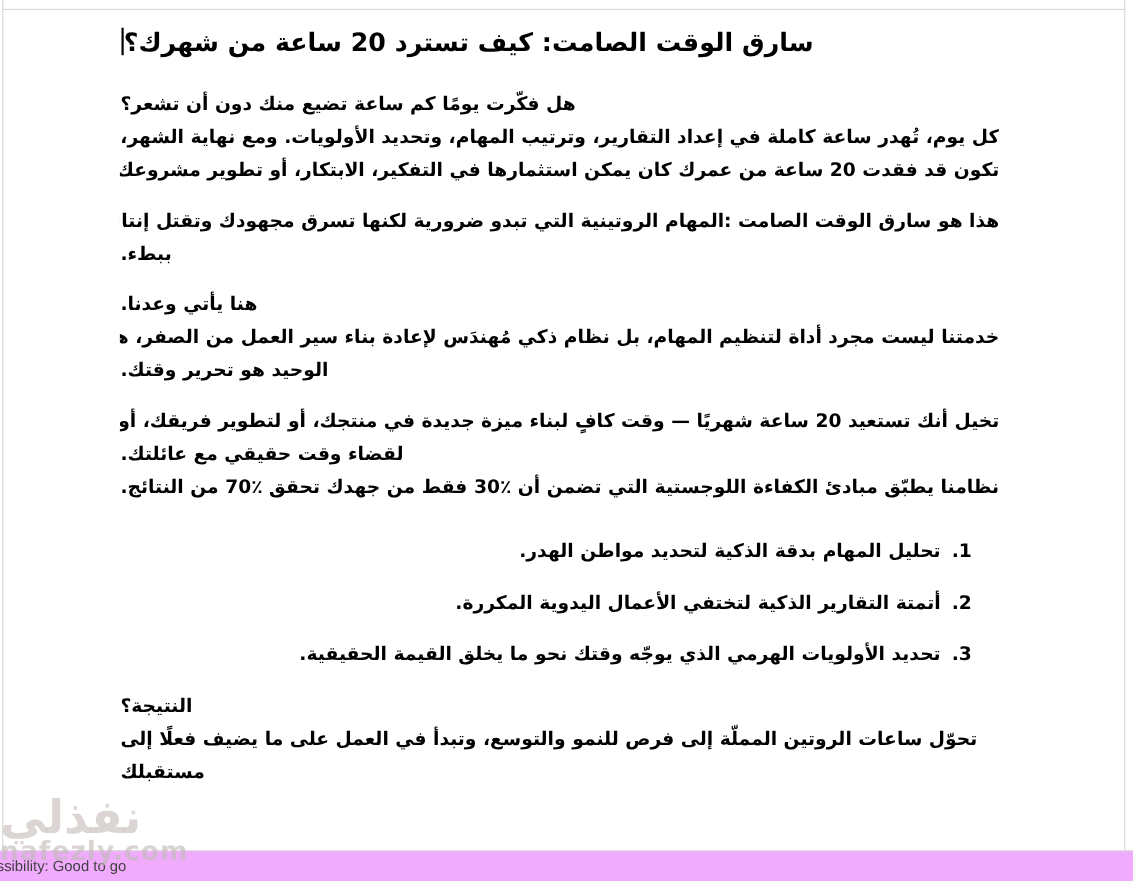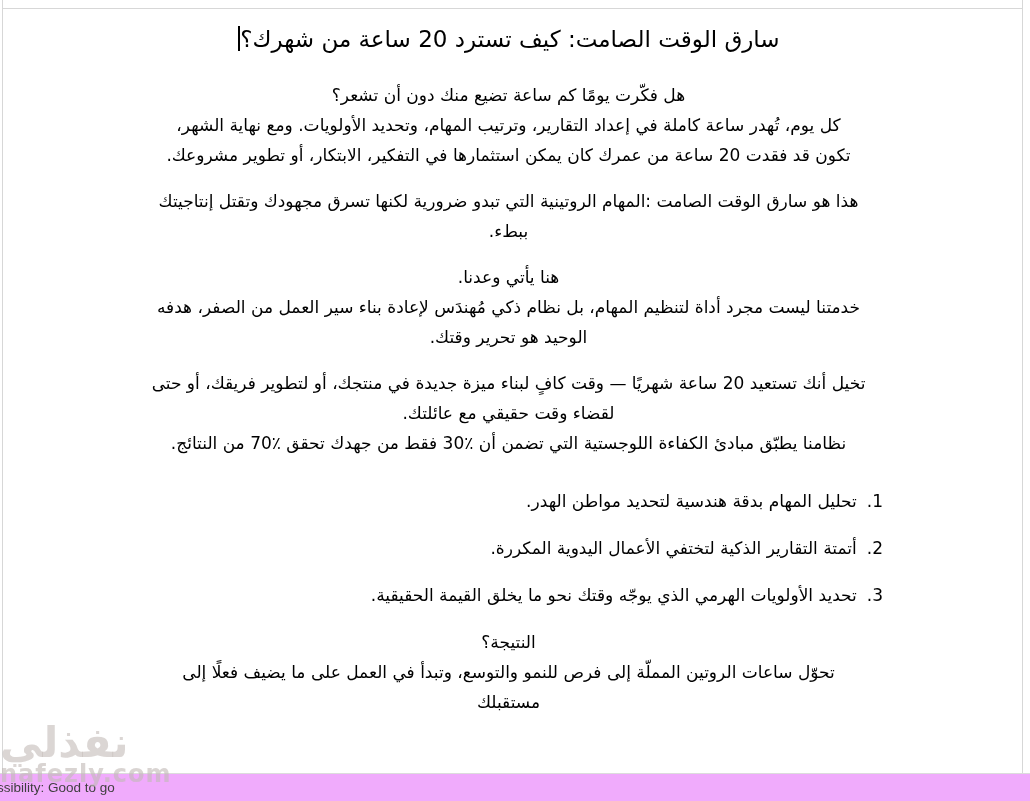--- a/index.html
+++ b/index.html
@@ -21,25 +21,25 @@
     position: absolute;
     top: 8px; left: -1px; right: -1px;
     border-top: 1px solid #d7d7d7;
   }
   
   .content {
     position: absolute;
     top: 8px; bottom: 0;
     left: 106px; right: 114px;
     direction: rtl;
-    text-align: center;
+    text-align: left;
     overflow: hidden;
     padding-top: 16px;
     color: #000;
-    font-weight: 400;
+    font-weight: 700;
   }
   .doc-title {
     font-size: 23px;
     line-height: 31px;
     margin-bottom: 25px;
     white-space: nowrap;
   }
   .caret {
     display: inline-block;
     width: 2px; height: 25px;
@@ -145,21 +145,21 @@
 
     <div class="para">
       <div class="line">تخيل أنك تستعيد 20 ساعة شهريًا — وقت كافٍ لبناء ميزة جديدة في منتجك، أو لتطوير فريقك، أو حتى</div>
       <div class="line">لقضاء وقت حقيقي مع عائلتك.</div>
       <div class="line">نظامنا يطبّق مبادئ الكفاءة اللوجستية التي تضمن أن ٪30 فقط من جهدك تحقق ٪70 من النتائج.</div>
     </div>
 
     <div class="list">
       <div class="list-row">
         <span class="num">1.</span>
-        <span class="li-text">تحليل المهام بدقة هندسية لتحديد مواطن الهدر.</span>
+        <span class="li-text">تحليل المهام بدقة الذكية لتحديد مواطن الهدر.</span>
       </div>
       <div class="list-row">
         <span class="num">2.</span>
         <span class="li-text">أتمتة التقارير الذكية لتختفي الأعمال اليدوية المكررة.</span>
       </div>
       <div class="list-row">
         <span class="num">3.</span>
         <span class="li-text">تحديد الأولويات الهرمي الذي يوجّه وقتك نحو ما يخلق القيمة الحقيقية.</span>
       </div>
     </div>

